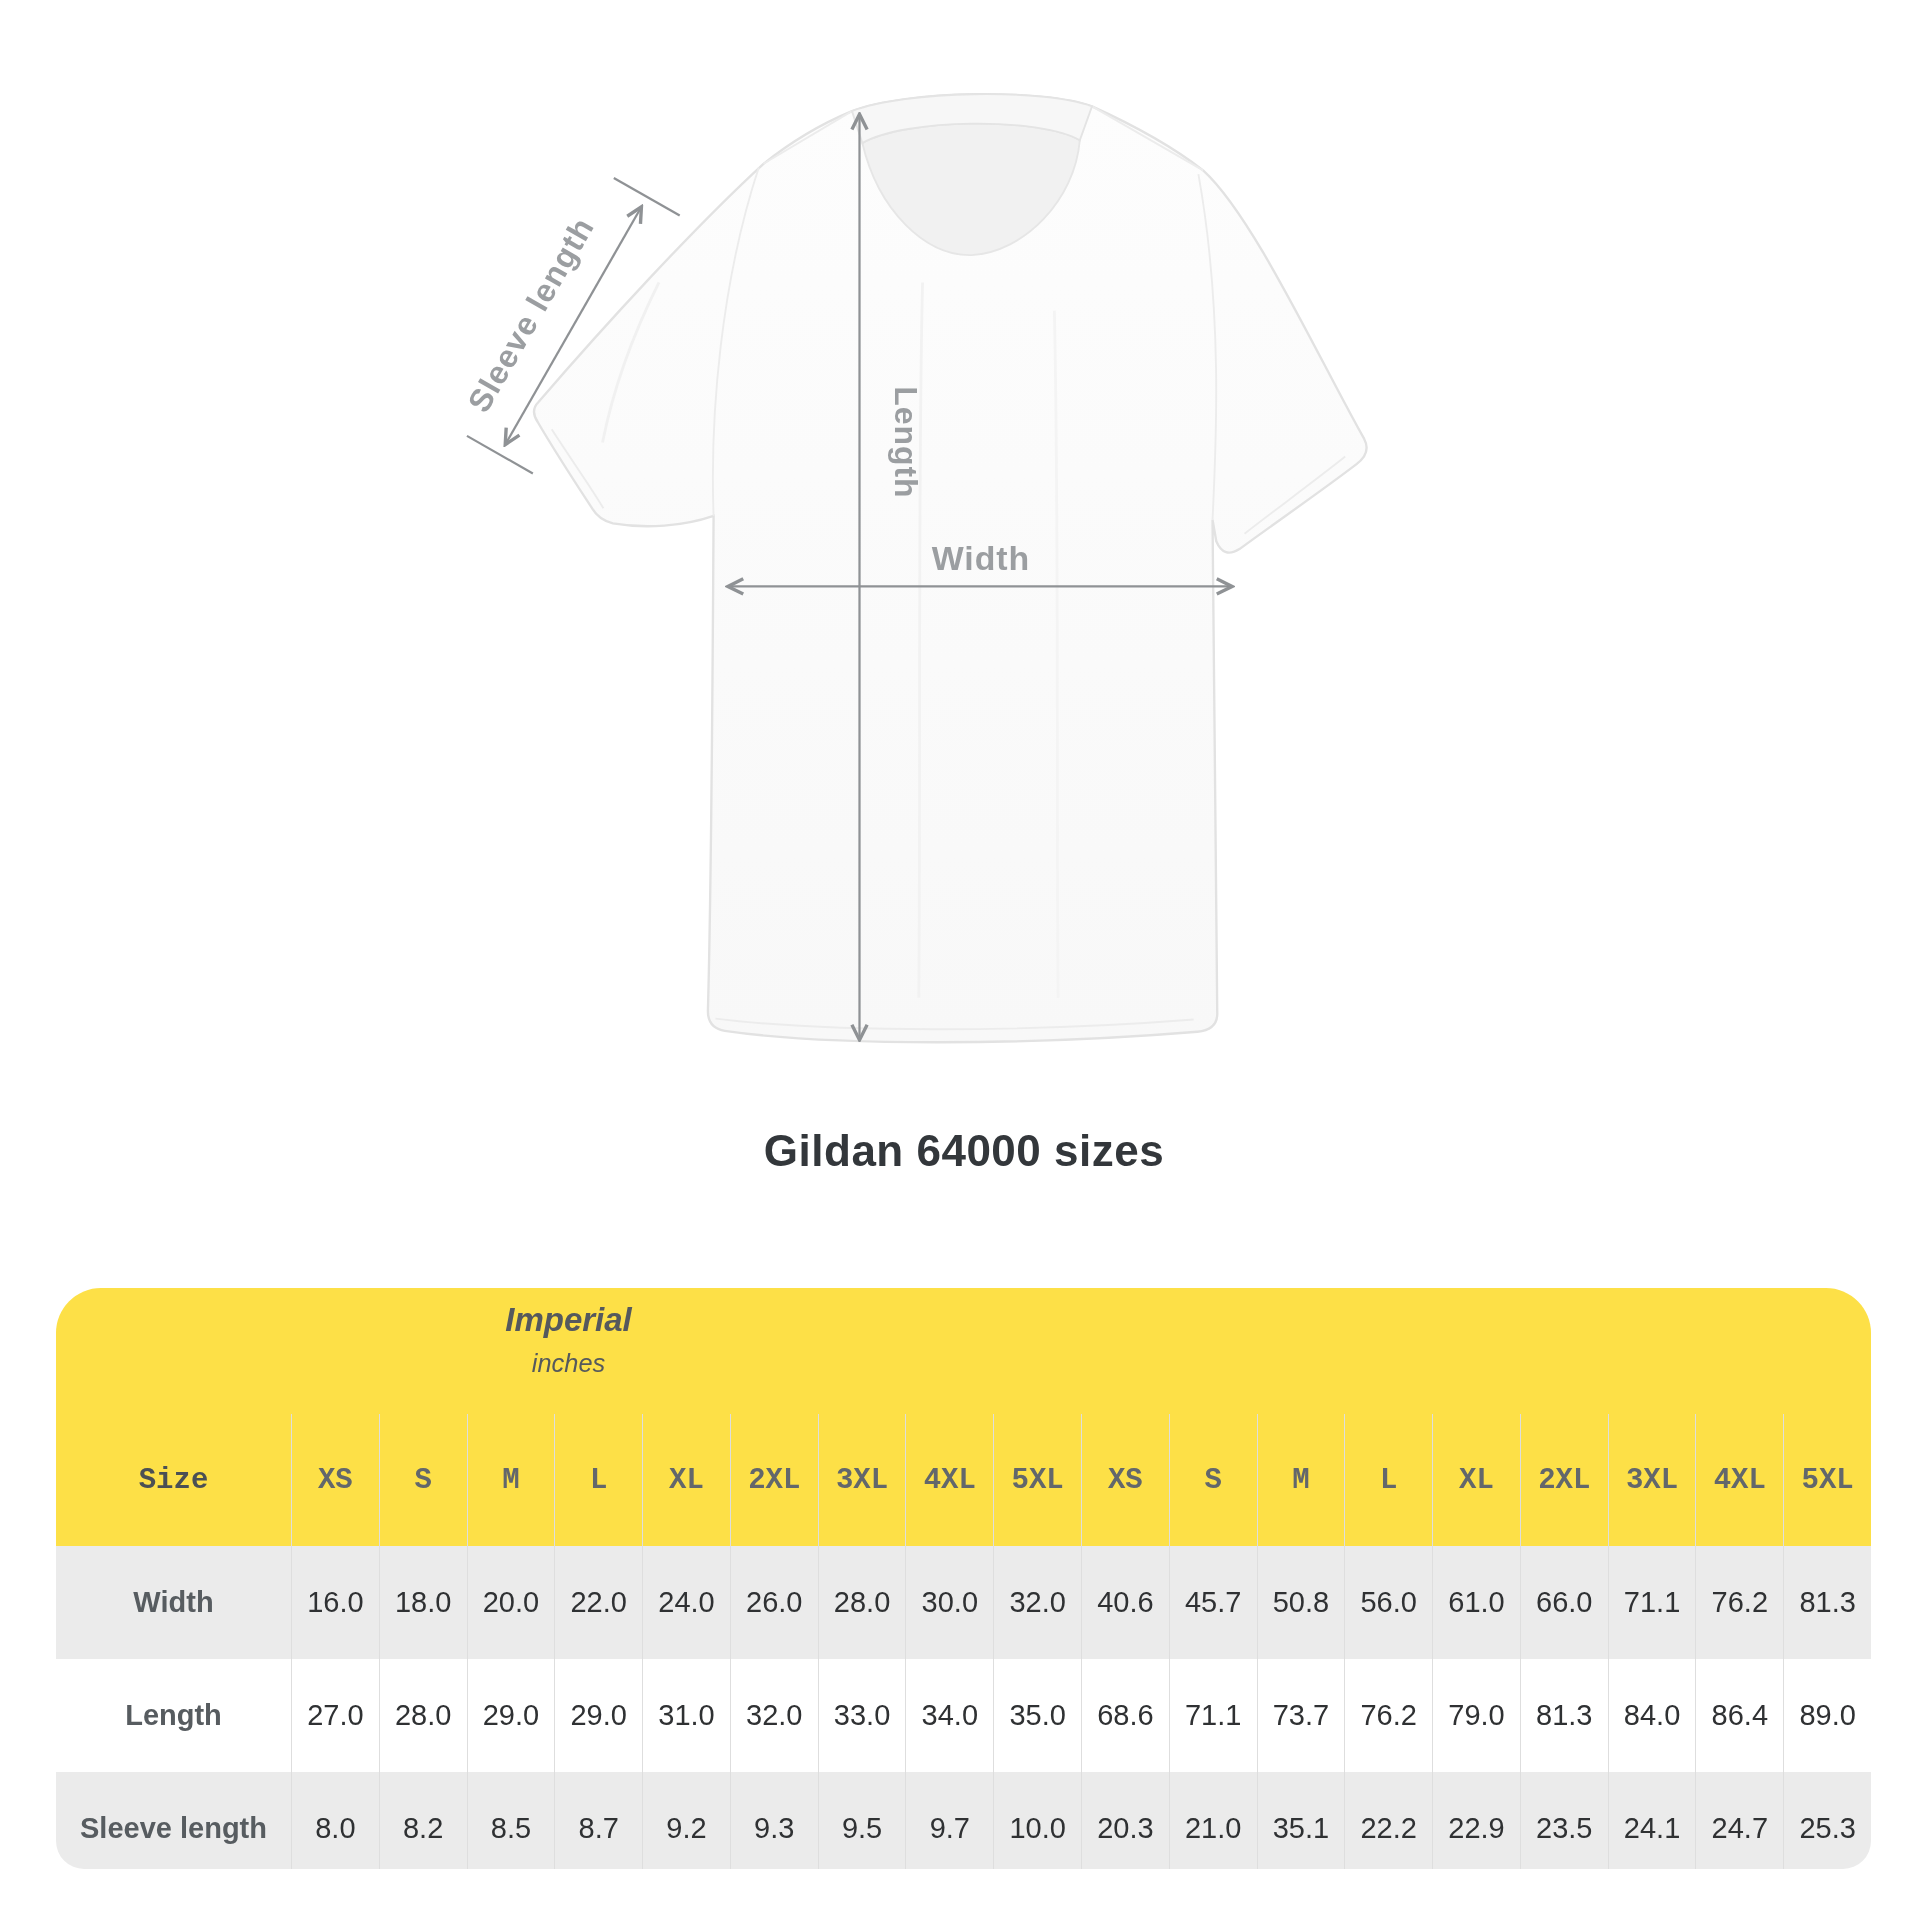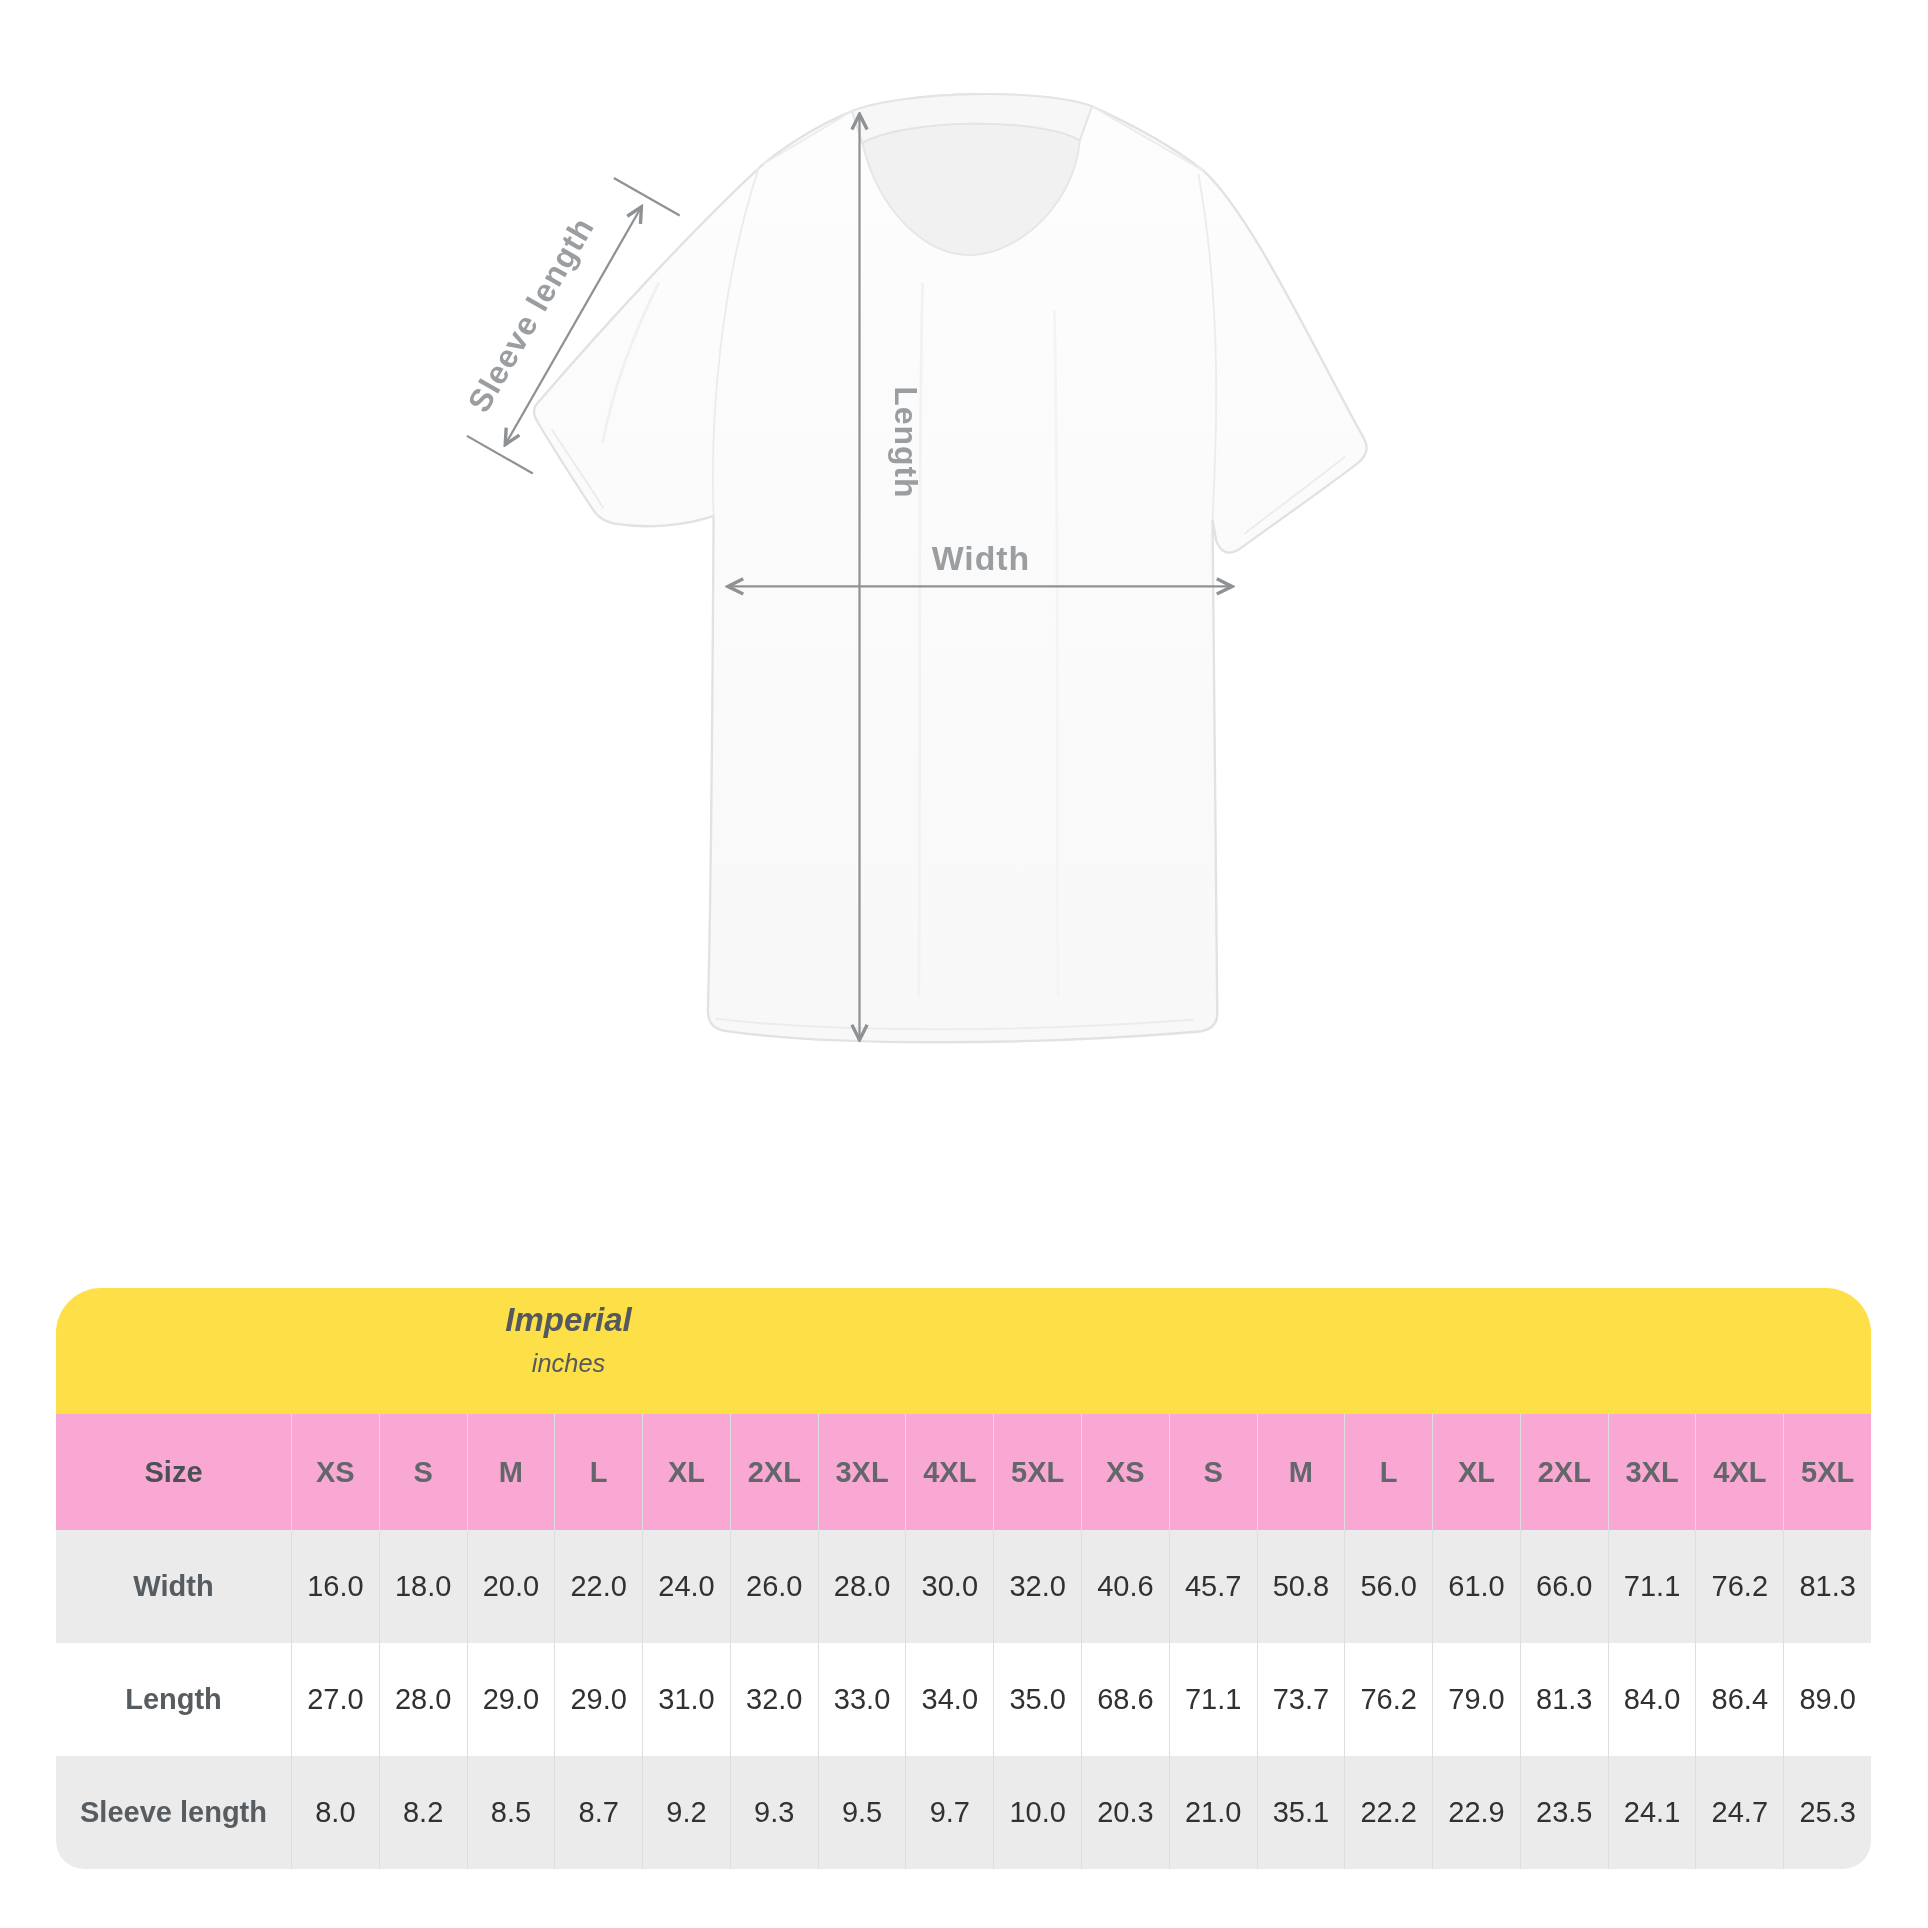--- a/index.html
+++ b/index.html
@@ -8,21 +8,21 @@
   svg.diagram{position:absolute;left:0;top:0;display:block;}
 
   .heading{position:absolute;top:1126px;left:0;width:100%;text-align:center;}
   .title{font-size:44px;font-weight:bold;color:#33373b;letter-spacing:0.5px;}
   .subtitle{margin-top:22.6px;font-size:27px;font-style:italic;color:#53575b;}
 
   .size-table{position:absolute;left:56px;top:1288px;width:1815px;height:581px;
               border-radius:45px 45px 28px 28px;overflow:hidden;}
   .trow{display:grid;grid-template-columns:235px repeat(18,1fr);}
   .trow.units{height:126px;background:#fde047;}
-  .trow.sizes{height:116px;background:#f9a8d4;}
+  .trow.sizes{height:132px;background:#fde047;font-family:Liberation Mono, monospace;}
   .trow.data{height:113px;}
   .trow.gray{background:#ebebeb;}
   .trow.white{background:#ffffff;}
 
   .unit-group{display:flex;flex-direction:column;align-items:center;justify-content:flex-start;
               padding-top:13px;}
   .ug-label{font-size:33px;font-weight:bold;font-style:italic;color:#55595d;}
   .ug-sub{font-size:25.4px;font-style:italic;color:#55595d;margin-top:10.4px;}
 
   .cell{display:flex;align-items:center;justify-content:center;height:100%;}
@@ -93,20 +93,21 @@
       <line x1="652" y1="189" x2="722" y2="229"></line>
       <line x1="496" y1="463" x2="566" y2="503"></line>
     </g>
 
     <text transform="translate(574,340) rotate(-60)" text-anchor="middle" font-family="Liberation Sans, sans-serif" font-size="34" font-weight="bold" letter-spacing="1" fill="#9b9ea1">Sleeve length</text>
     <text transform="translate(951,470) rotate(90)" text-anchor="middle" font-family="Liberation Sans, sans-serif" font-size="34" font-weight="bold" letter-spacing="1" fill="#9b9ea1">Length</text>
     <text x="1042" y="606" text-anchor="middle" font-family="Liberation Sans, sans-serif" font-size="36" font-weight="bold" letter-spacing="1" fill="#9b9ea1">Width</text>
   </svg>
 
   <div class="heading">
+    <div class="title">Gildan 64000 sizes</div>
   </div>
 
   <div class="size-table">
     <div class="trow units">
         <div class="unit-group" style="grid-column: 1 / 11;">
           <div class="ug-label">Imperial</div>
           <div class="ug-sub">inches</div>
         </div>
       </div>
     <div class="trow sizes">

